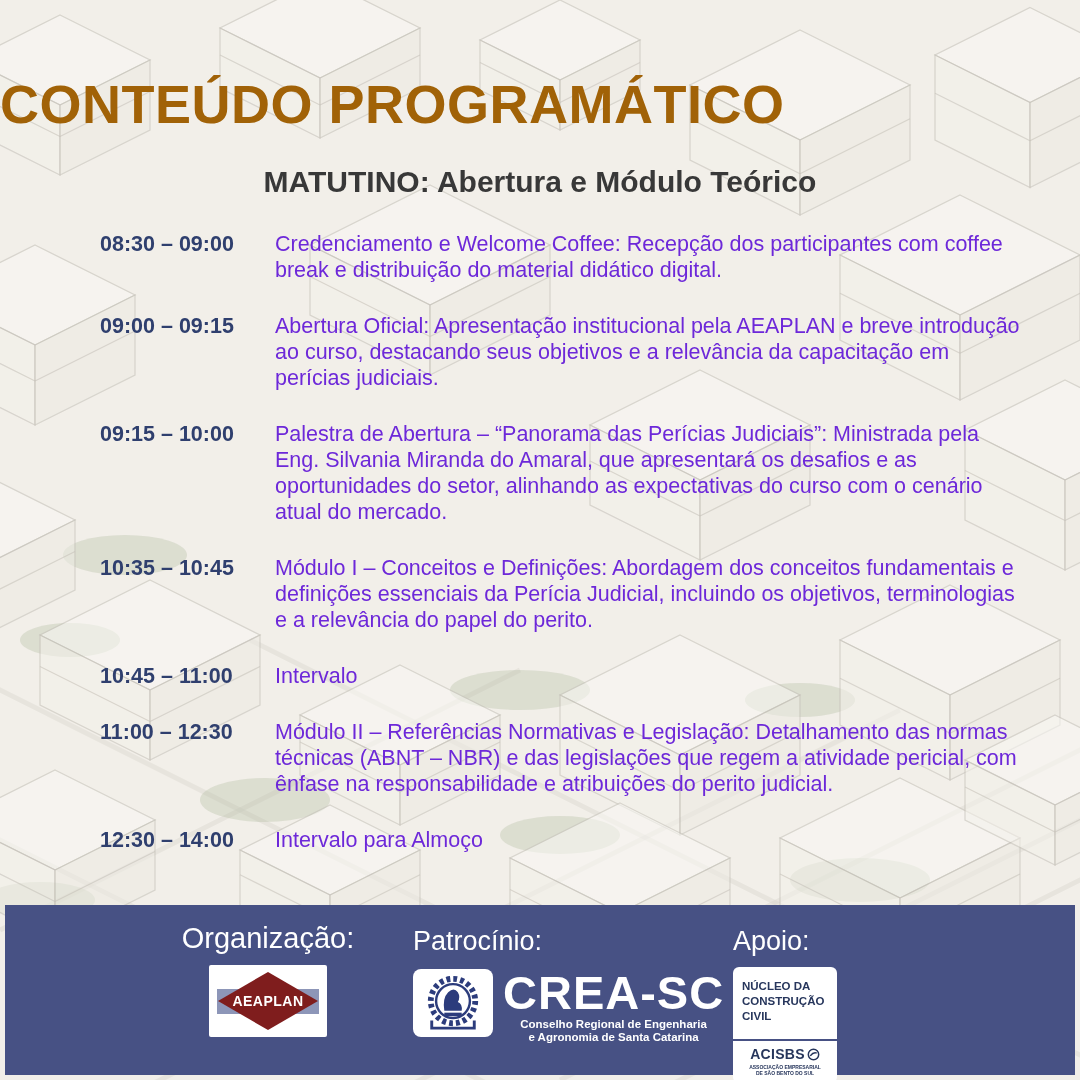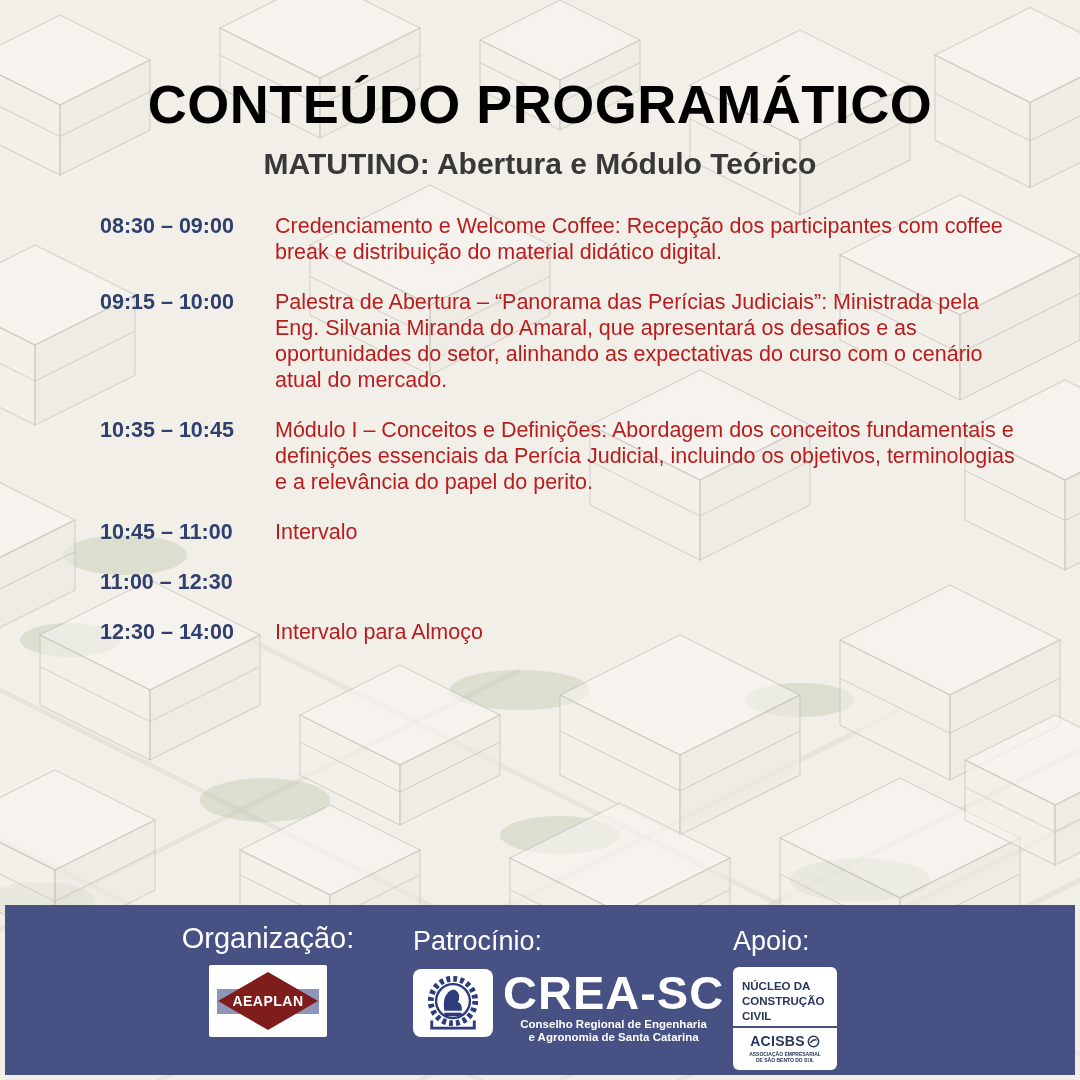--- a/index.html
+++ b/index.html
@@ -5,41 +5,41 @@
   html,body{margin:0;padding:0;}
   body{
     width:1080px;height:1080px;position:relative;overflow:hidden;
     background:#f2efe9;
     font-family:"Liberation Sans", sans-serif;
   }
   #bg-sketch{position:absolute;inset:0;opacity:.8;}
   .content{position:absolute;inset:0;}
 
   .page-title{
-    margin:0;padding-top:76px;text-align:center;
+    margin:0;padding-top:76px;text-align:left;
     font-size:54px;font-weight:bold;letter-spacing:.5px;
-    color:#000000;line-height:1.05;
+    color:#a16207;line-height:1.05;
   }
   .page-subtitle{
-    margin:14px 0 0 0;text-align:center;
+    margin:32px 0 0 0;text-align:center;
     font-size:30px;font-weight:bold;color:#383838;
   }
 
   .schedule{
     margin-top:32px;padding-left:100px;
-    display:flex;flex-direction:column;gap:24px;
+    display:flex;flex-direction:column;gap:30px;
   }
   .sched-row{display:flex;align-items:flex-start;}
   .sched-time{
     width:175px;flex:0 0 175px;
     font-size:21.5px;font-weight:bold;color:#2f3f6e;line-height:26px;
   }
   .sched-desc{
     width:748px;max-width:748px;
-    font-size:21.5px;color:#b91c1c;line-height:26px;
+    font-size:21.5px;color:#6d28d9;line-height:26px;
   }
 
   .footer{
     position:absolute;left:5px;right:5px;bottom:5px;height:170px;
     background:#475184;color:#ffffff;
   }
   .footer-col{position:absolute;top:0;display:flex;flex-direction:column;align-items:center;}
   .col-org{left:198px;width:130px;}
   .col-pat{left:408px;align-items:flex-start;}
   .col-apoio{left:728px;width:110px;align-items:flex-start;}
@@ -67,21 +67,21 @@
   }
   .crea-textcol{display:flex;flex-direction:column;align-items:center;}
   .crea-name{font-size:47px;font-weight:900;letter-spacing:1px;line-height:1.0;white-space:nowrap;}
   .crea-sub{font-size:11.5px;font-weight:bold;line-height:13px;text-align:center;margin-top:2px;}
 
   
   .apoio-card{
     margin-top:10px;width:104px;background:#ffffff;border-radius:6px;overflow:hidden;
     color:#27365c;
   }
-  .apoio-top{padding:12px 9px 2px 9px;font-size:11.5px;font-weight:bold;line-height:15px;}
+  .apoio-top{padding:12px 9px 15px 9px;font-size:11.5px;font-weight:bold;line-height:15px;}
   .apoio-bottom{border-top:2px solid #475184;padding:5px 4px 7px 4px;text-align:center;}
   .acisbs-line{display:flex;align-items:center;justify-content:center;gap:2px;}
   .acisbs-name{font-size:14px;font-weight:800;letter-spacing:.3px;}
   .acisbs-sub{font-size:5px;font-weight:bold;line-height:6px;margin-top:2px;}
 </style>
 </head>
 <body>
 
 <svg id="bg-sketch" width="1080" height="1080" viewBox="0 0 1080 1080" xmlns="http://www.w3.org/2000/svg">
     <rect x="0" y="0" width="1080" height="1080" fill="#f2efe9"></rect>
@@ -207,33 +207,38 @@
 
   <h1 class="page-title">CONTEÚDO PROGRAMÁTICO</h1>
   <h2 class="page-subtitle">MATUTINO: Abertura e Módulo Teórico</h2>
 
   <div class="schedule">
     <div class="sched-row">
       <div class="sched-time">08:30 – 09:00</div>
       <div class="sched-desc">Credenciamento e Welcome Coffee: Recepção dos participantes com coffee break e distribuição do material didático digital.</div>
     </div>
     <div class="sched-row">
+      <div class="sched-time">09:00 – 09:15</div>
+      <div class="sched-desc">Abertura Oficial: Apresentação institucional pela AEAPLAN e breve introdução ao curso, destacando seus objetivos e a relevância da capacitação em perícias judiciais.</div>
+    </div>
+    <div class="sched-row">
       <div class="sched-time">09:15 – 10:00</div>
       <div class="sched-desc">Palestra de Abertura – “Panorama das Perícias Judiciais”: Ministrada pela Eng. Silvania Miranda do Amaral, que apresentará os desafios e as oportunidades do setor, alinhando as expectativas do curso com o cenário atual do mercado.</div>
     </div>
     <div class="sched-row">
       <div class="sched-time">10:35 – 10:45</div>
       <div class="sched-desc">Módulo I – Conceitos e Definições: Abordagem dos conceitos fundamentais e definições essenciais da Perícia Judicial, incluindo os objetivos, terminologias e a relevância do papel do perito.</div>
     </div>
     <div class="sched-row">
       <div class="sched-time">10:45 – 11:00</div>
       <div class="sched-desc">Intervalo</div>
     </div>
     <div class="sched-row">
       <div class="sched-time">11:00 – 12:30</div>
+      <div class="sched-desc">Módulo II – Referências Normativas e Legislação: Detalhamento das normas técnicas (ABNT – NBR) e das legislações que regem a atividade pericial, com ênfase na responsabilidade e atribuições do perito judicial.</div>
     </div>
     <div class="sched-row">
       <div class="sched-time">12:30 – 14:00</div>
       <div class="sched-desc">Intervalo para Almoço</div>
     </div>
   </div>
 
   <div class="footer">
 
     <div class="footer-col col-org">

